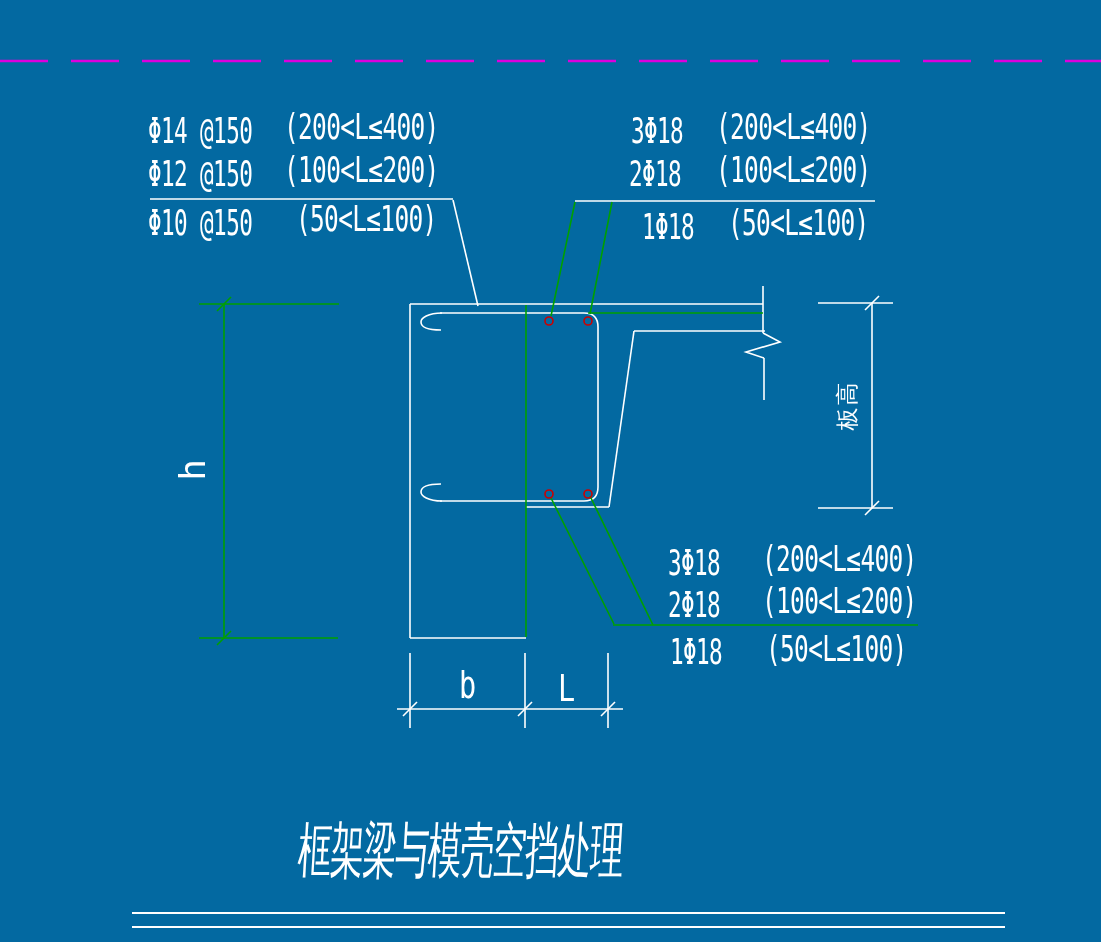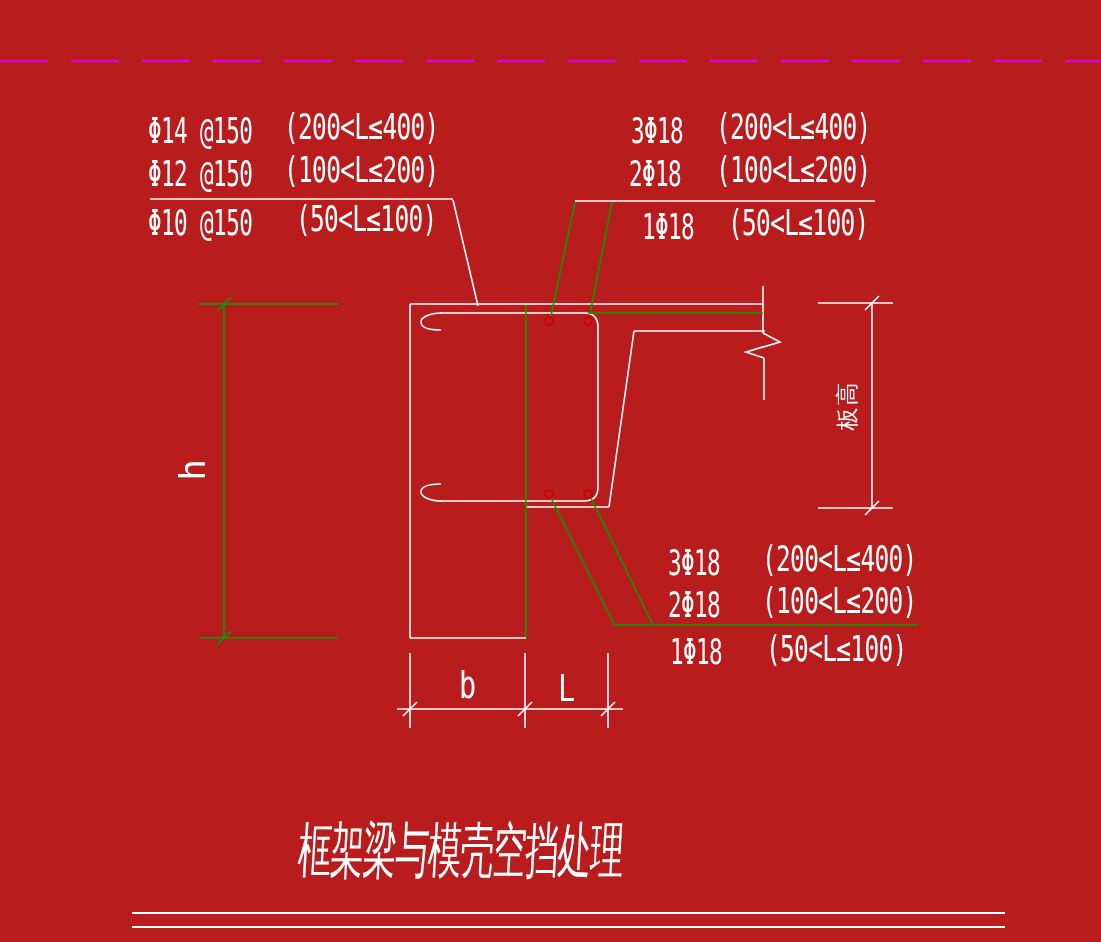--- a/index.html
+++ b/index.html
@@ -1,19 +1,19 @@
 <!DOCTYPE html>
 <html><head>
 <meta charset="utf-8">
 <style>
   html,body{margin:0;padding:0;background:#000;}
   #canvas{
     position:relative;
     width:1101px;height:942px;
-    background:#b91c1c;
+    background:#0369a1;
     overflow:hidden;
     font-family:"DejaVu Sans Mono", monospace;
   }
   #linework{position:absolute;left:0;top:0;width:1101px;height:942px;}
   .lbl{
     position:absolute;
     color:#fff;
     font-size:36px;
     line-height:1;
     white-space:pre;

